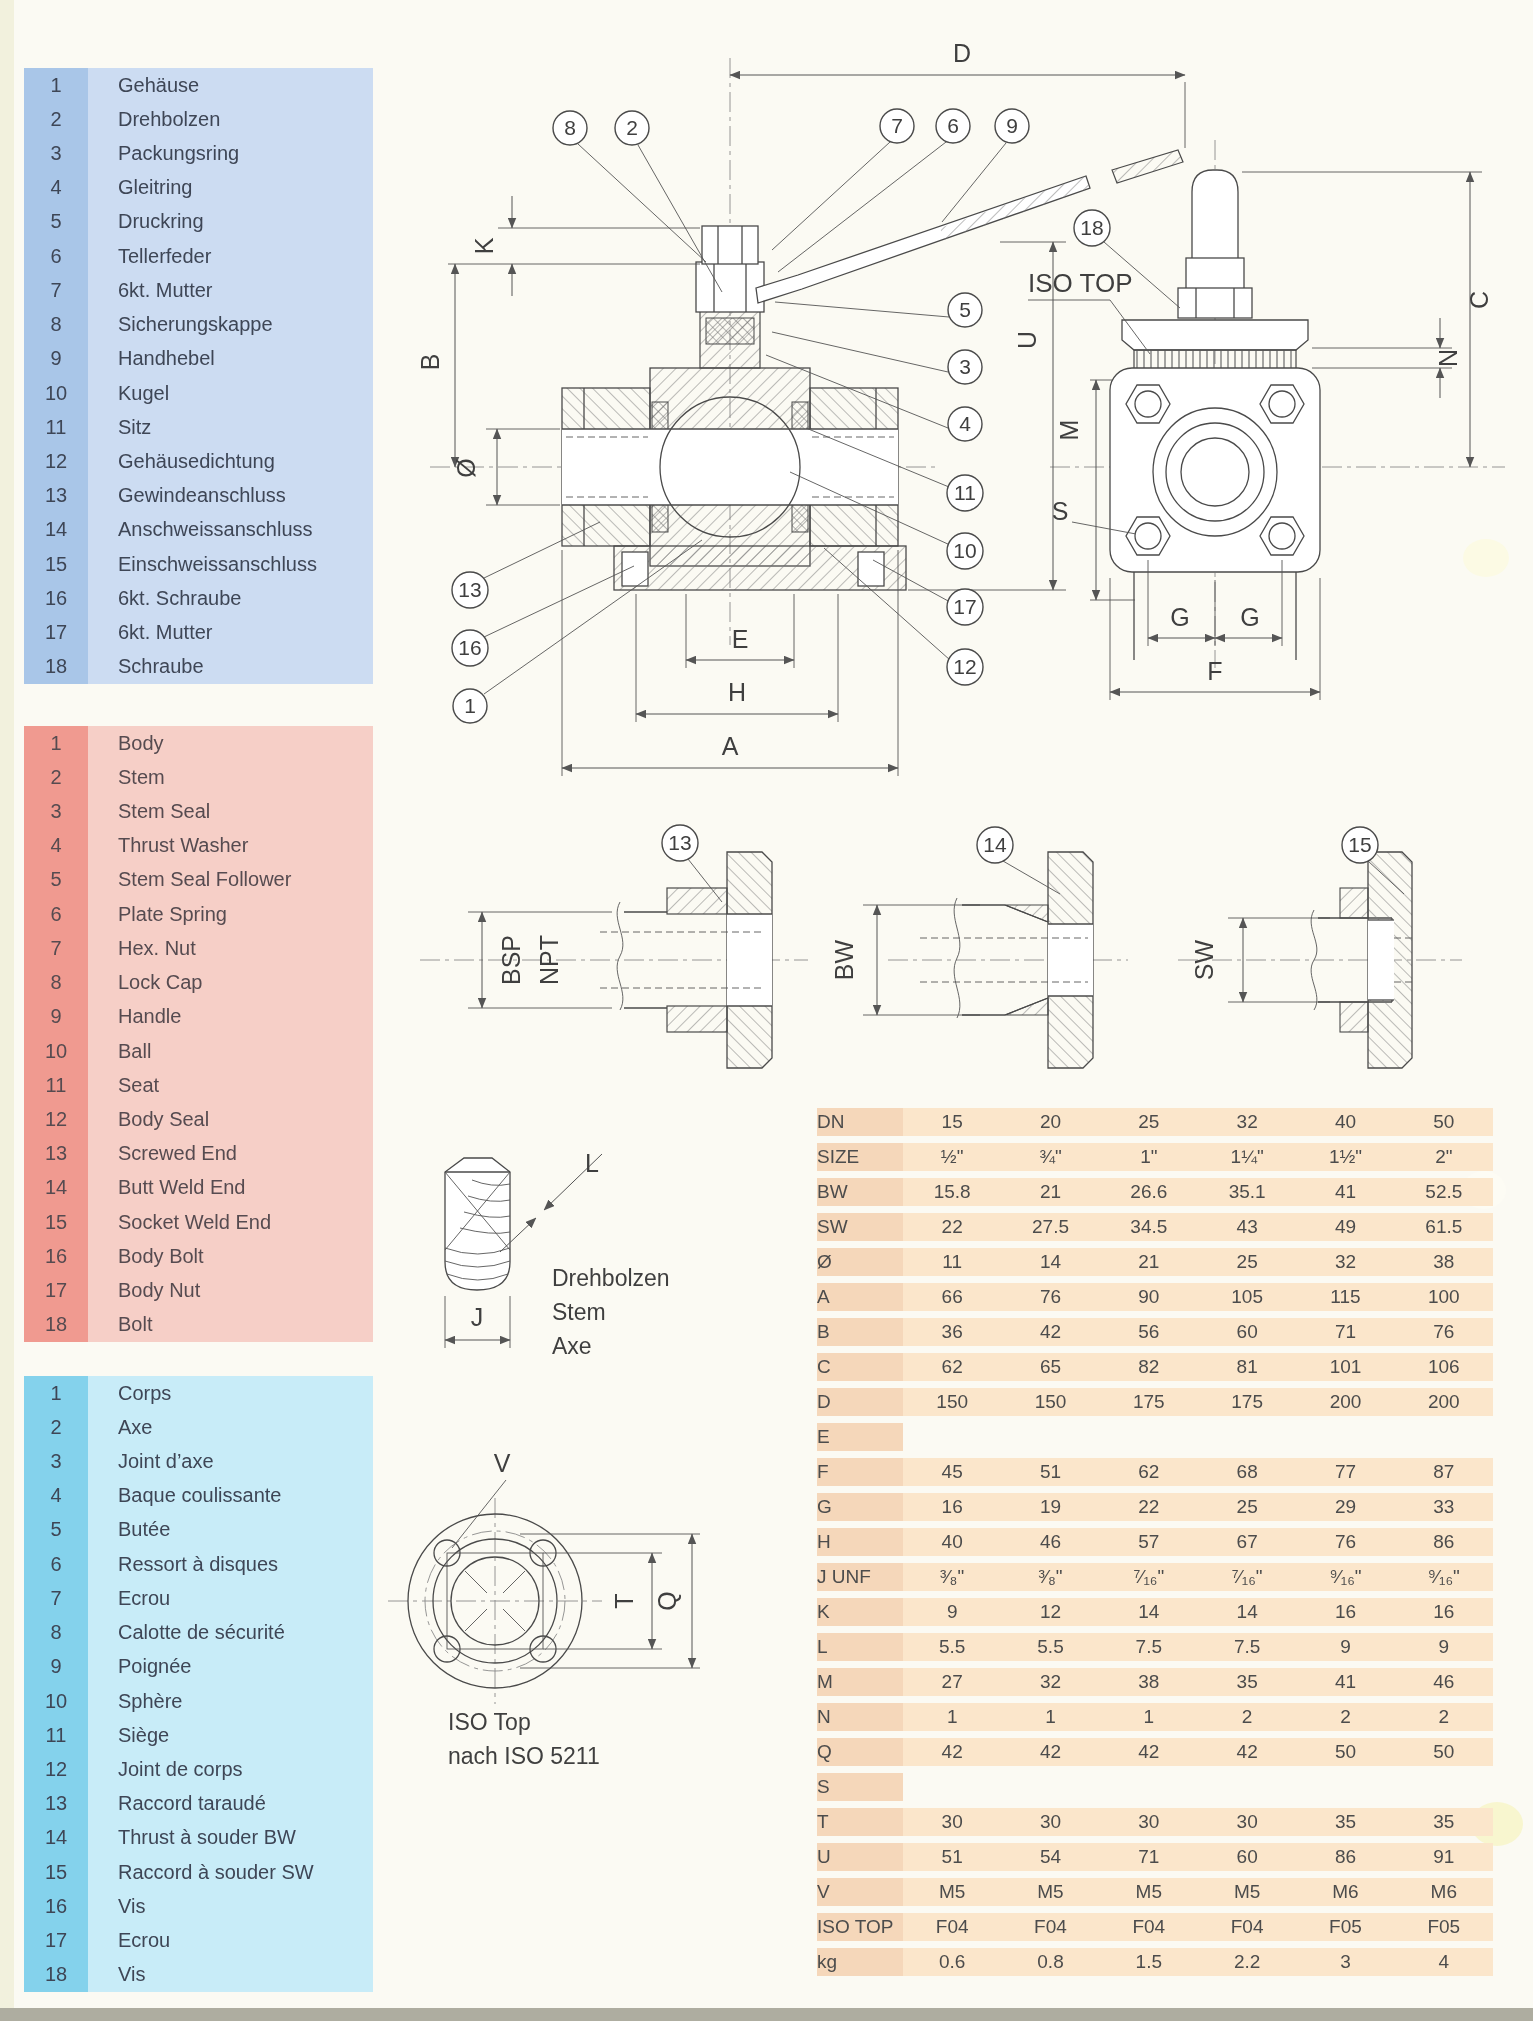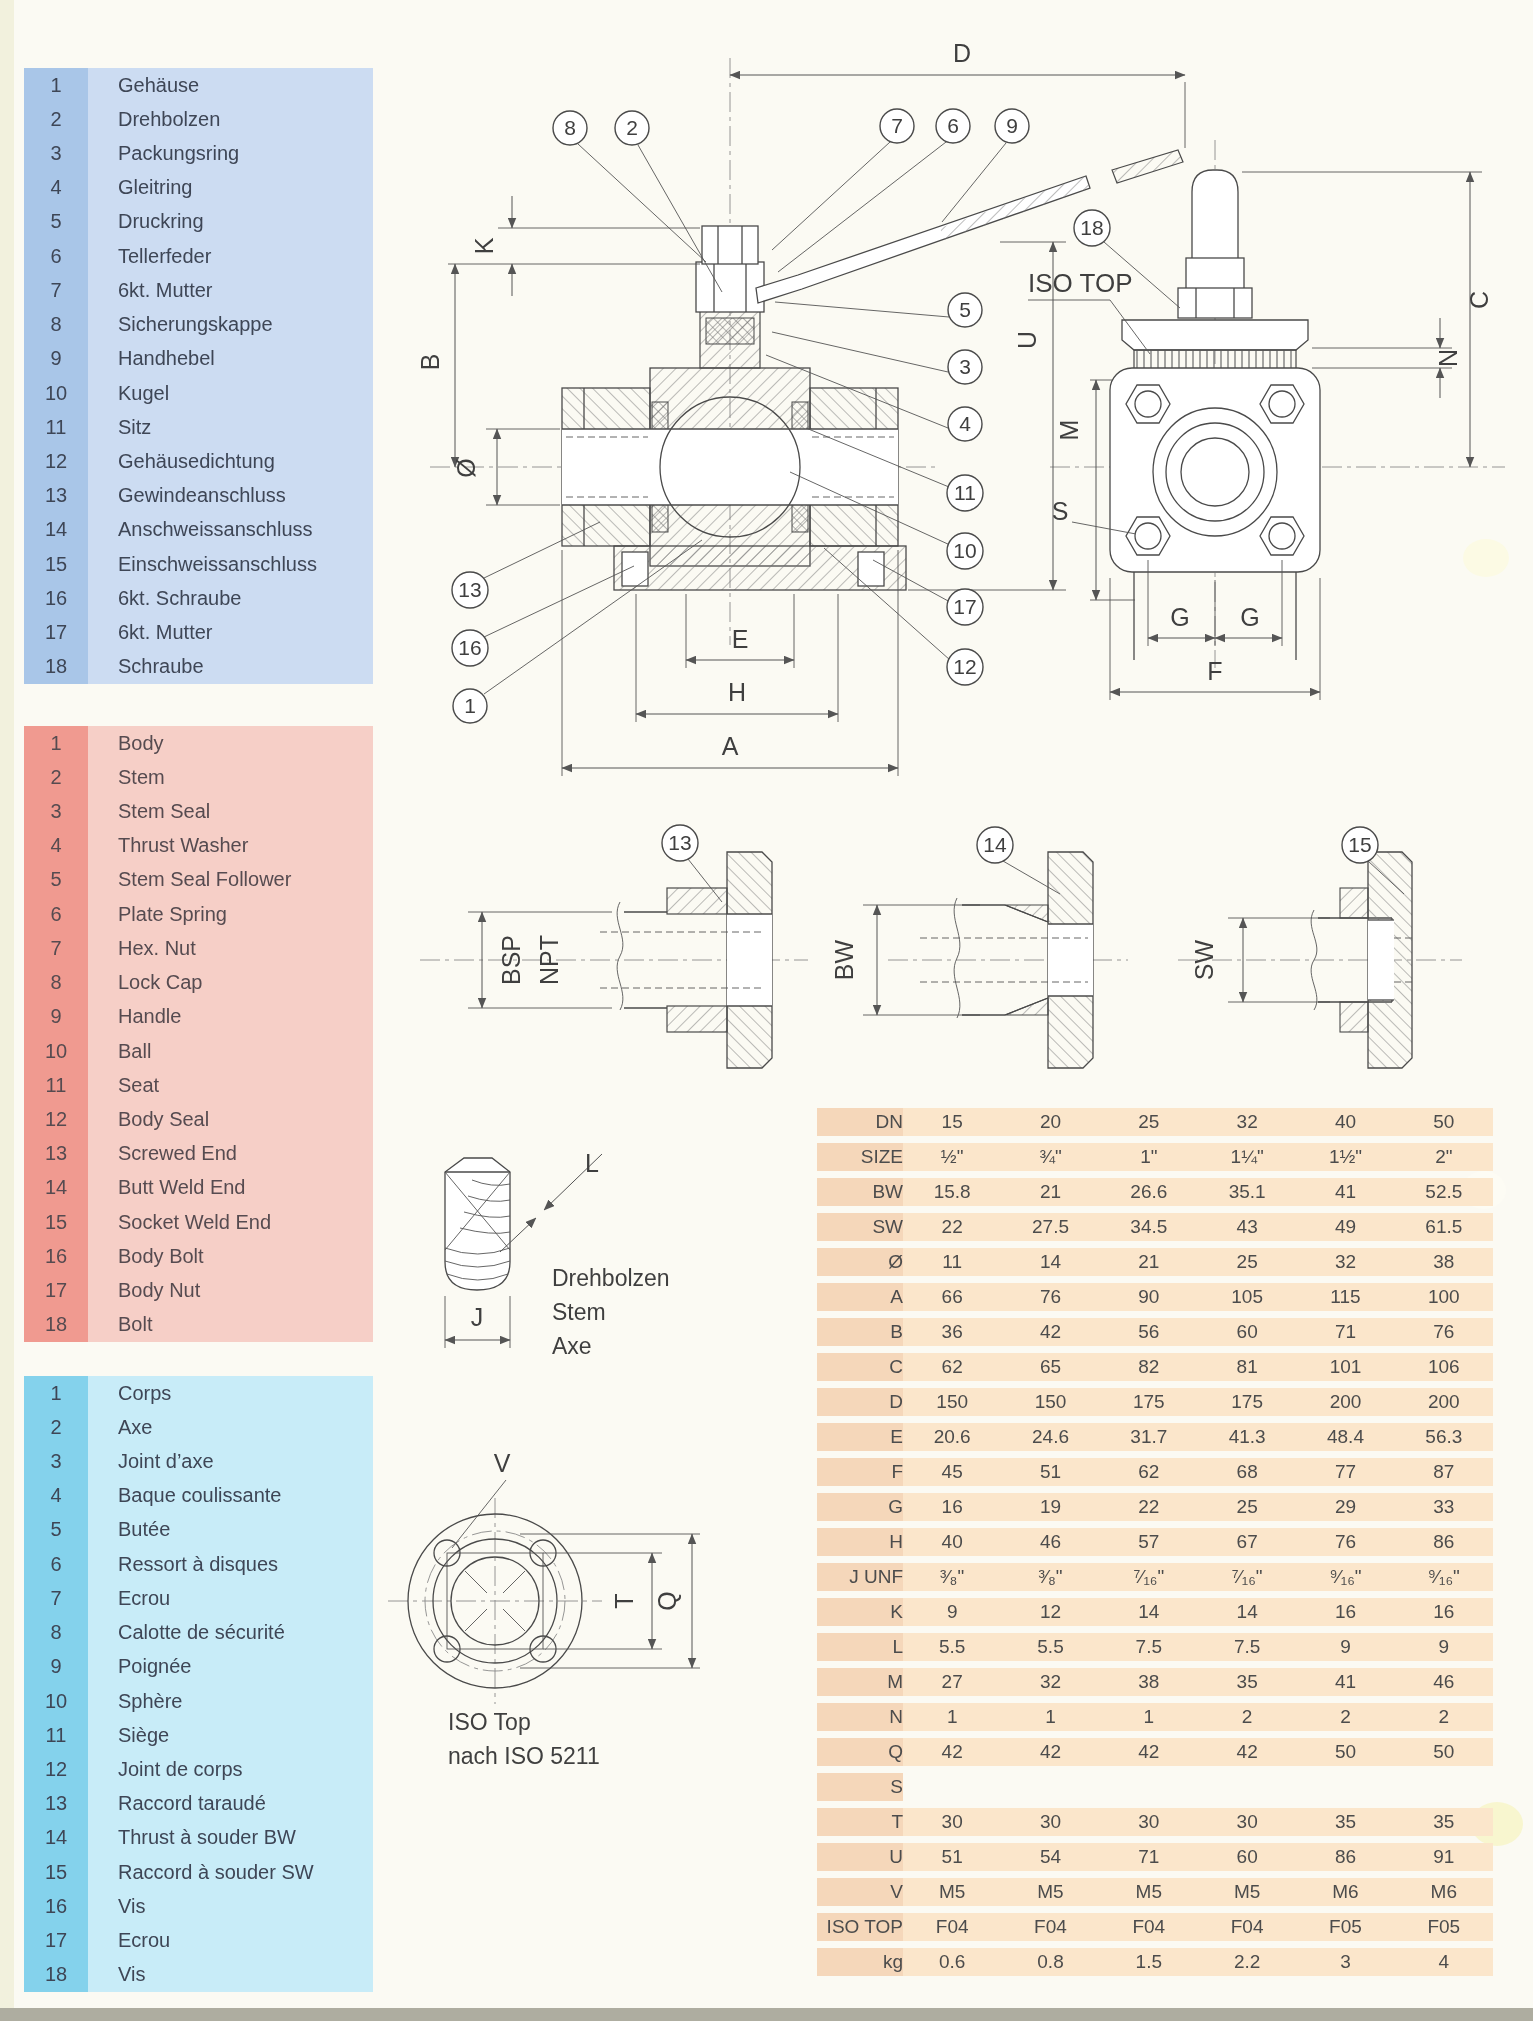--- a/index.html
+++ b/index.html
@@ -11,21 +11,21 @@
   .ptable{position:absolute;width:349px;height:616px;display:flex;flex-direction:column;}
   .ptable .prow{flex:1;display:flex;align-items:center;font-size:20px;}
   .ptable .num{width:64px;height:100%;display:flex;align-items:center;justify-content:center;flex-shrink:0;}
   .ptable .label{padding-left:30px;white-space:nowrap;}
   .ptable.de{background:#ccdcf2;color:#3e4656;} .ptable.de .num{background:#a9c6e8;}
   .ptable.en{background:#f6cfc7;color:#564b50;} .ptable.en .num{background:#f09a90;}
   .ptable.fr{background:#c8ecf8;color:#3e4656;} .ptable.fr .num{background:#84d2ec;}
   
   .spec{position:absolute;left:817px;top:1108px;width:676px;}
   .spec .srow{display:flex;height:28px;margin-bottom:7px;font-size:19px;line-height:28px;color:#4c4c4c;}
-  .spec .srow .label{width:86px;background:#f5d7ba;text-align:right;flex-shrink:0;}
+  .spec .srow .label{width:86px;background:#f5d7ba;text-align:left;flex-shrink:0;}
   .spec .srow .values{flex:1;display:flex;background:#fbe6cb;}
   .spec .srow .val{flex:1;text-align:center;}
   
   svg{position:absolute;left:0;top:0;}
   svg text{font-family:"Liberation Sans",sans-serif;fill:#3f3f3f;}
   .ln{stroke:#4a4a4a;stroke-width:1.3;fill:none;}
   .lnw{stroke:#4a4a4a;stroke-width:1.3;fill:#ffffff;}
   .thin{stroke:#555;stroke-width:0.9;fill:none;}
   .dim{stroke:#555;stroke-width:1;fill:none;}
   .cl{stroke:#8a8a8a;stroke-width:0.9;fill:none;stroke-dasharray:20 5 4 5;}
@@ -724,28 +724,20 @@
         <div class="val">150</div>
         <div class="val">150</div>
         <div class="val">175</div>
         <div class="val">175</div>
         <div class="val">200</div>
         <div class="val">200</div>
       </div>
     </div>
     <div class="srow">
       <div class="label">E</div>
-      <div class="values">
-        <div class="val">20.6</div>
-        <div class="val">24.6</div>
-        <div class="val">31.7</div>
-        <div class="val">41.3</div>
-        <div class="val">48.4</div>
-        <div class="val">56.3</div>
-      </div>
     </div>
     <div class="srow">
       <div class="label">F</div>
       <div class="values">
         <div class="val">45</div>
         <div class="val">51</div>
         <div class="val">62</div>
         <div class="val">68</div>
         <div class="val">77</div>
         <div class="val">87</div>

